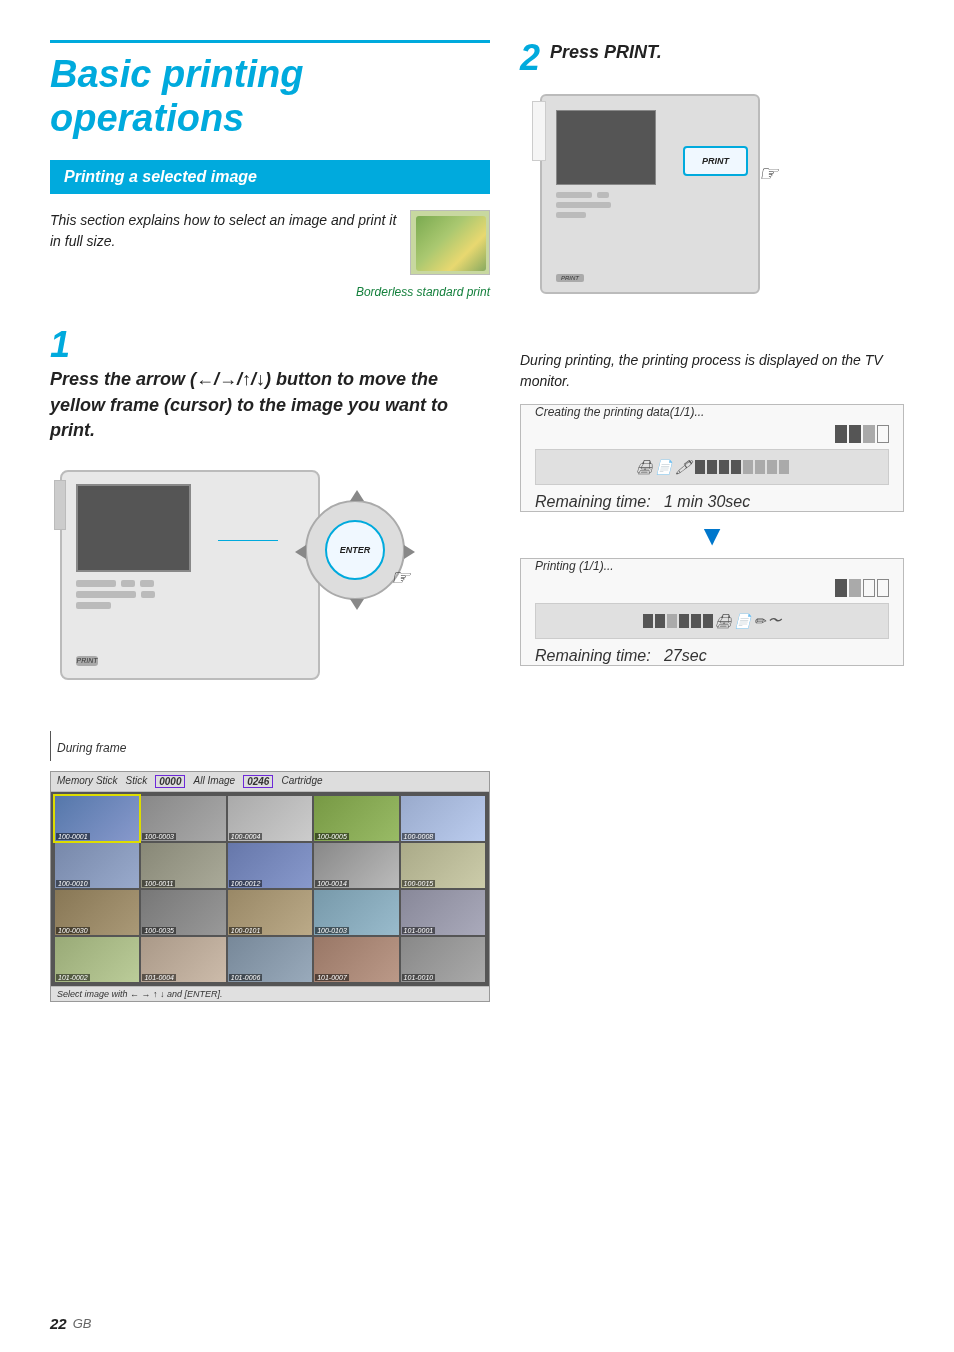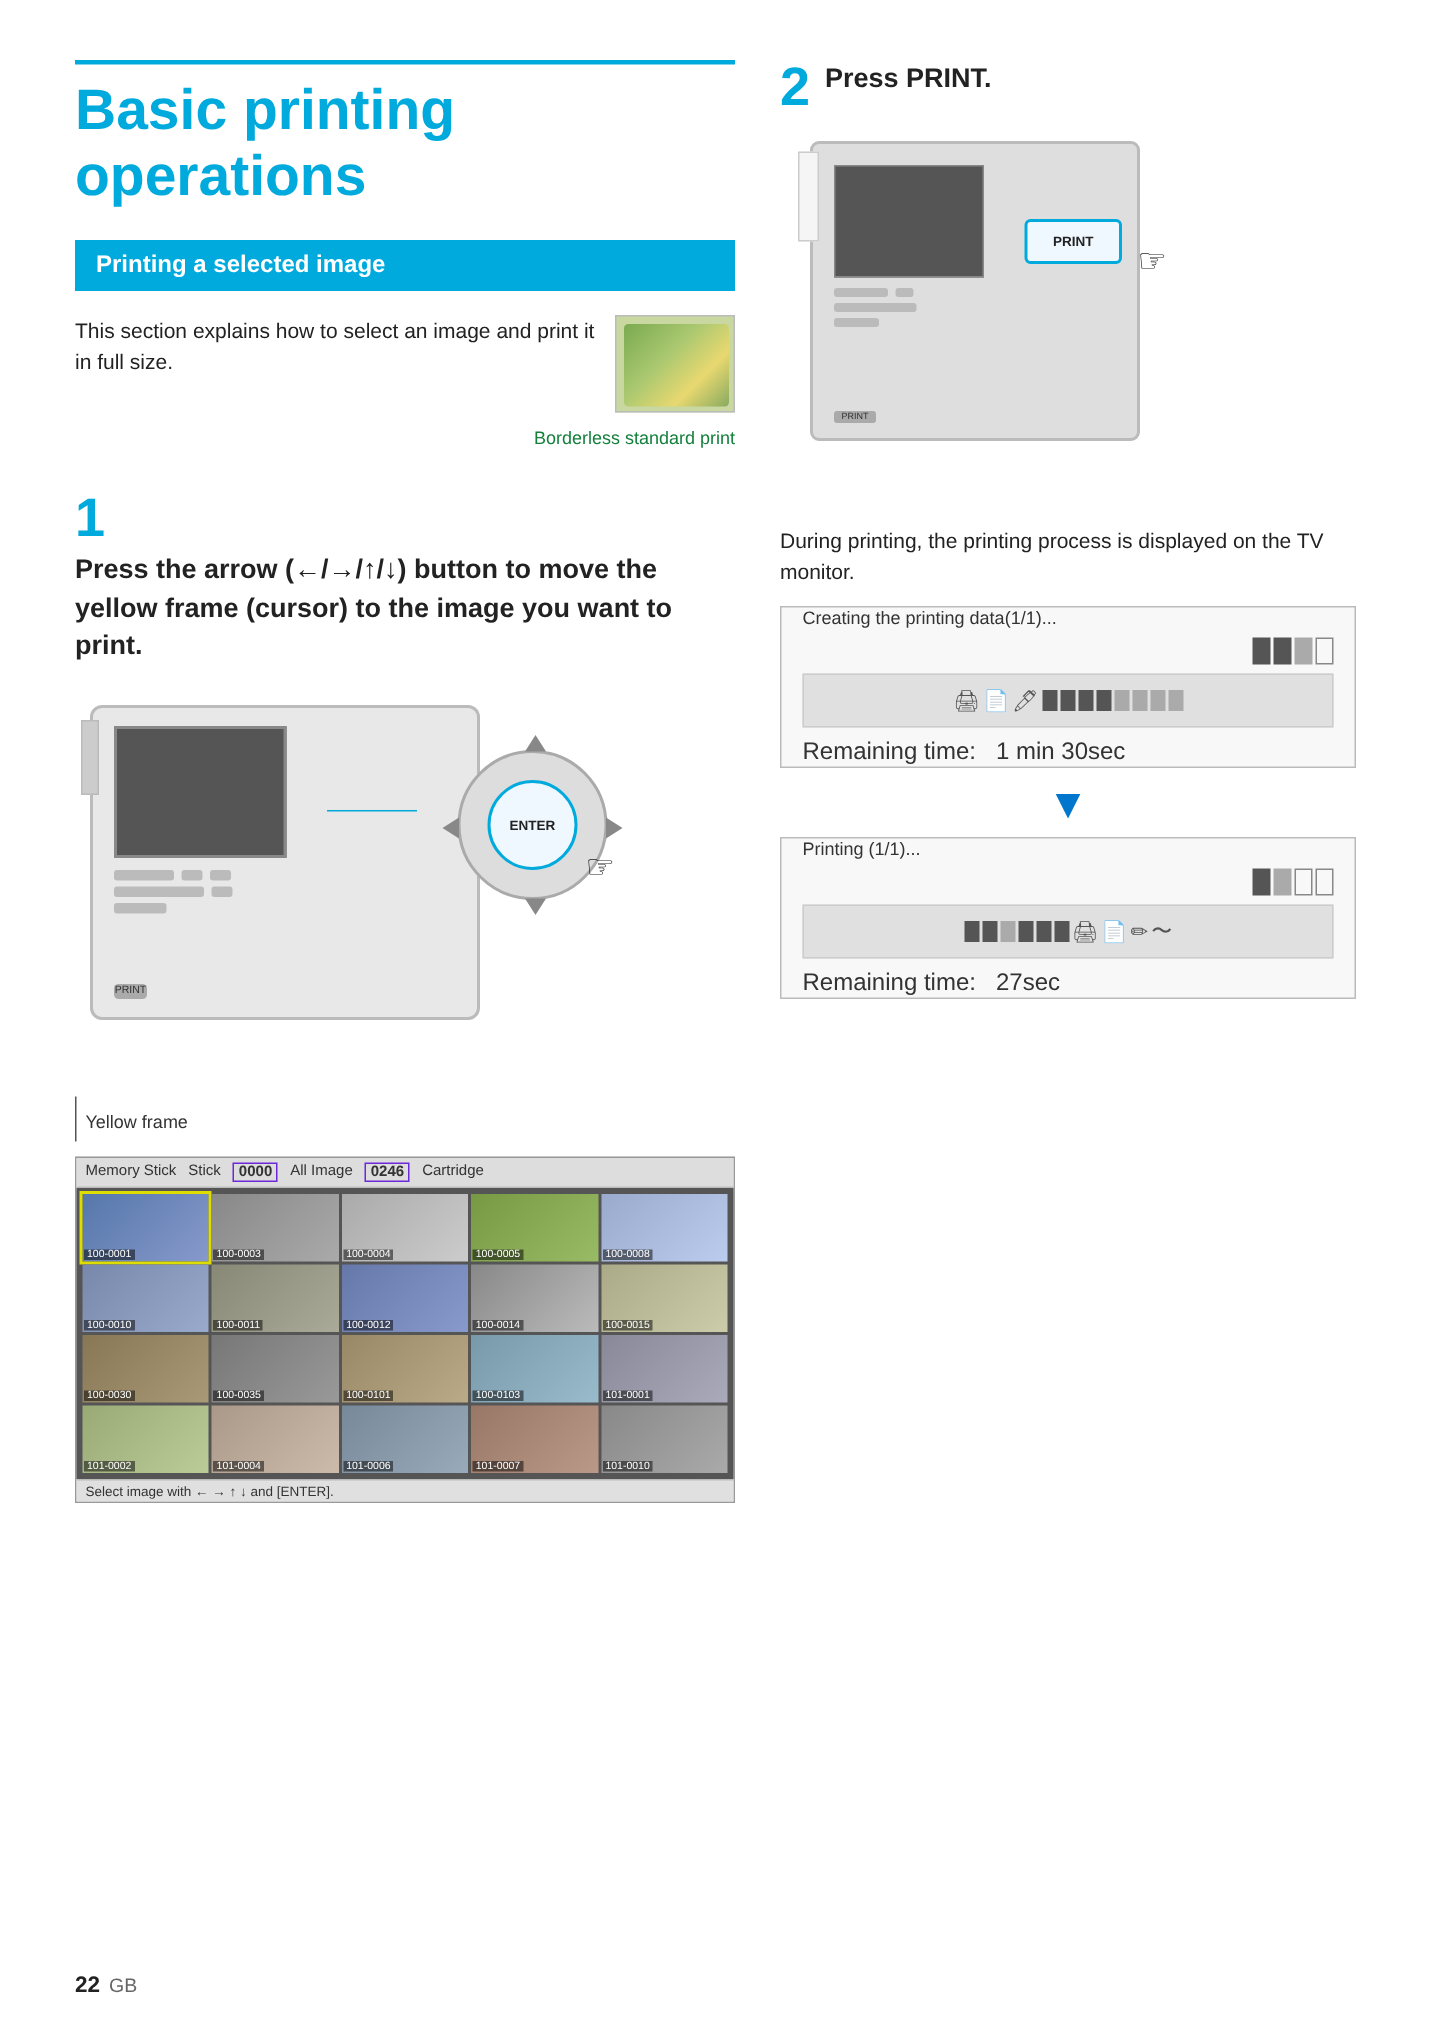--- a/index.html
+++ b/index.html
@@ -11,20 +11,21 @@
       font-size: 14px;
       color: #222;
       position: relative;
     }
 
     .page-container {
       width: 954px;
       min-height: 1352px;
       padding: 40px 50px 40px 50px;
       position: relative;
+      font-style: italic;
     }
 
     
     .two-col {
       display: flex;
       gap: 30px;
     }
 
     .left-col {
       width: 440px;
@@ -551,21 +552,21 @@
             <div class="dvc-arr-rt"></div>
             <div class="dvc-enter-inner">ENTER</div>
             <div class="dvc-hand">☞</div>
           </div>
 
           <div style="position:absolute;left:168px;top:85px;width:60px;height:1px;background:#00aadd;"></div>
         </div>
 
         <div style="display:flex;align-items:center;gap:6px;margin-bottom:8px;">
           <div style="width:1px;height:30px;background:#555;"></div>
-          <span class="yellow-frame-label">Yellow frame</span>
+          <span class="yellow-frame-label">During frame</span>
         </div>
 
         <div class="memory-strip">
           <div class="memory-strip-header">
             <span>Memory Stick</span>
             <span>Stick</span>
             <span class="selected-badge">0000</span>
             <span>All Image</span>
             <span class="selected-badge">0246</span>
             <span>Cartridge</span>

